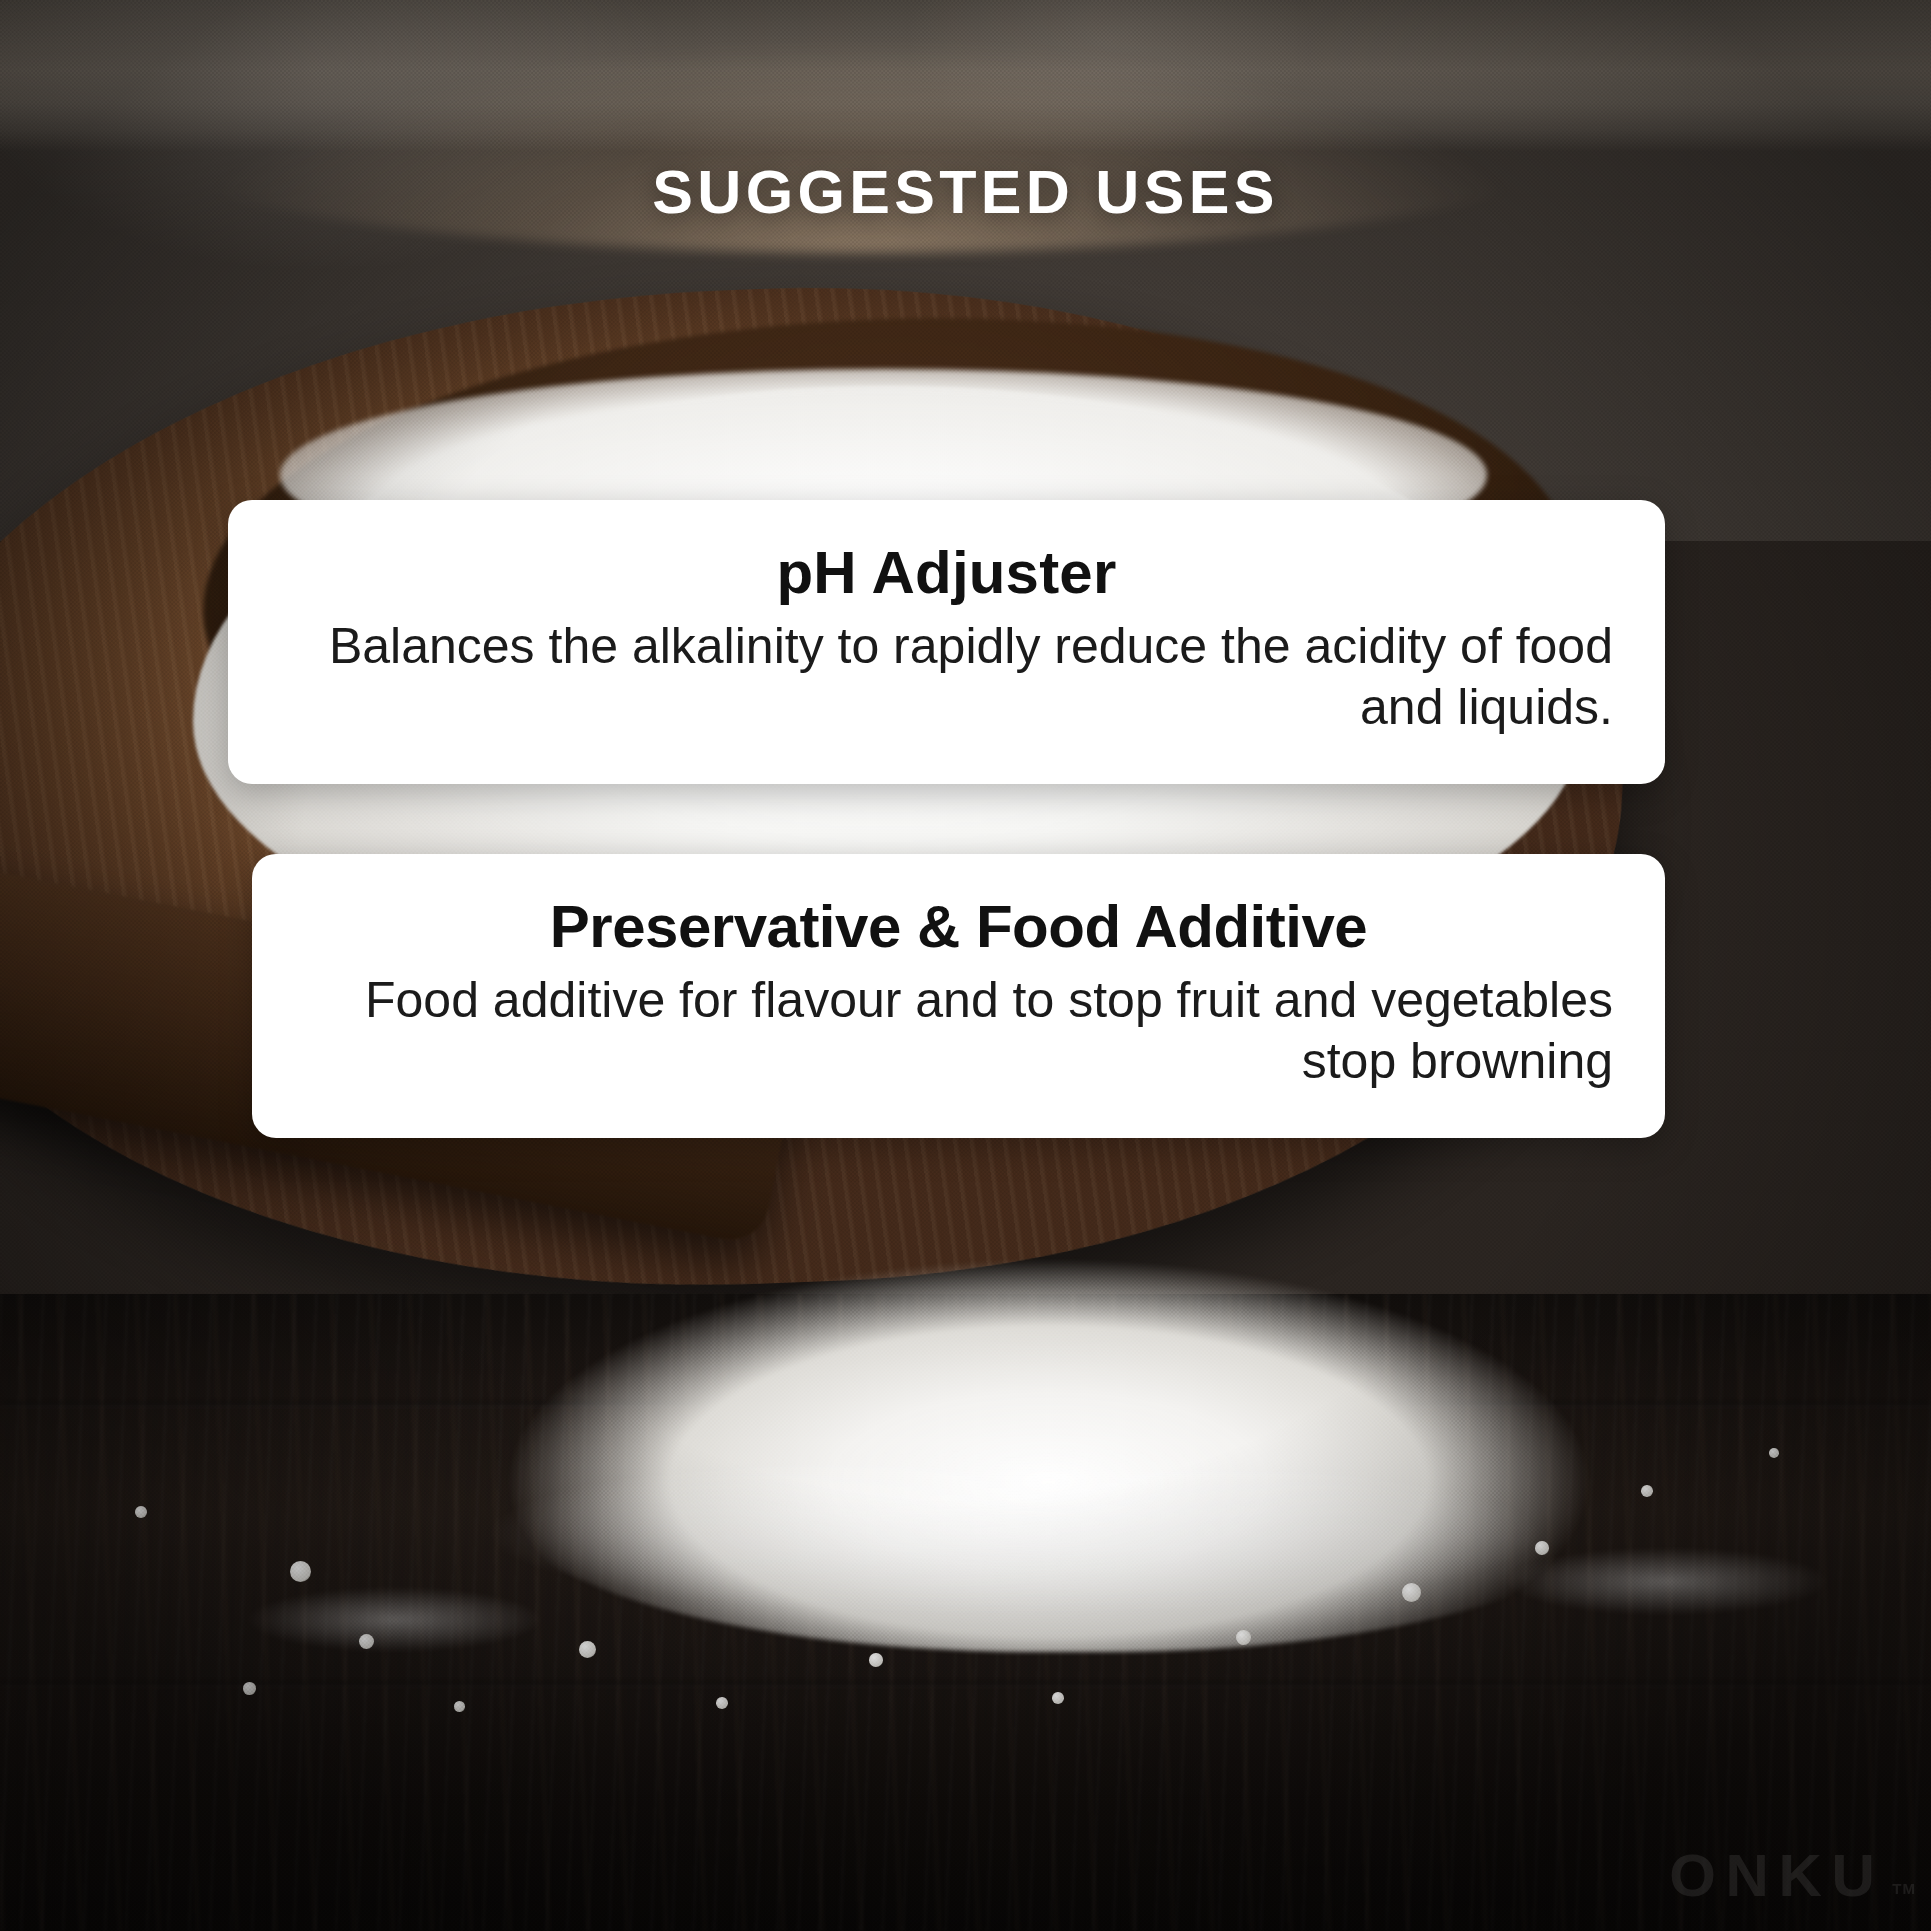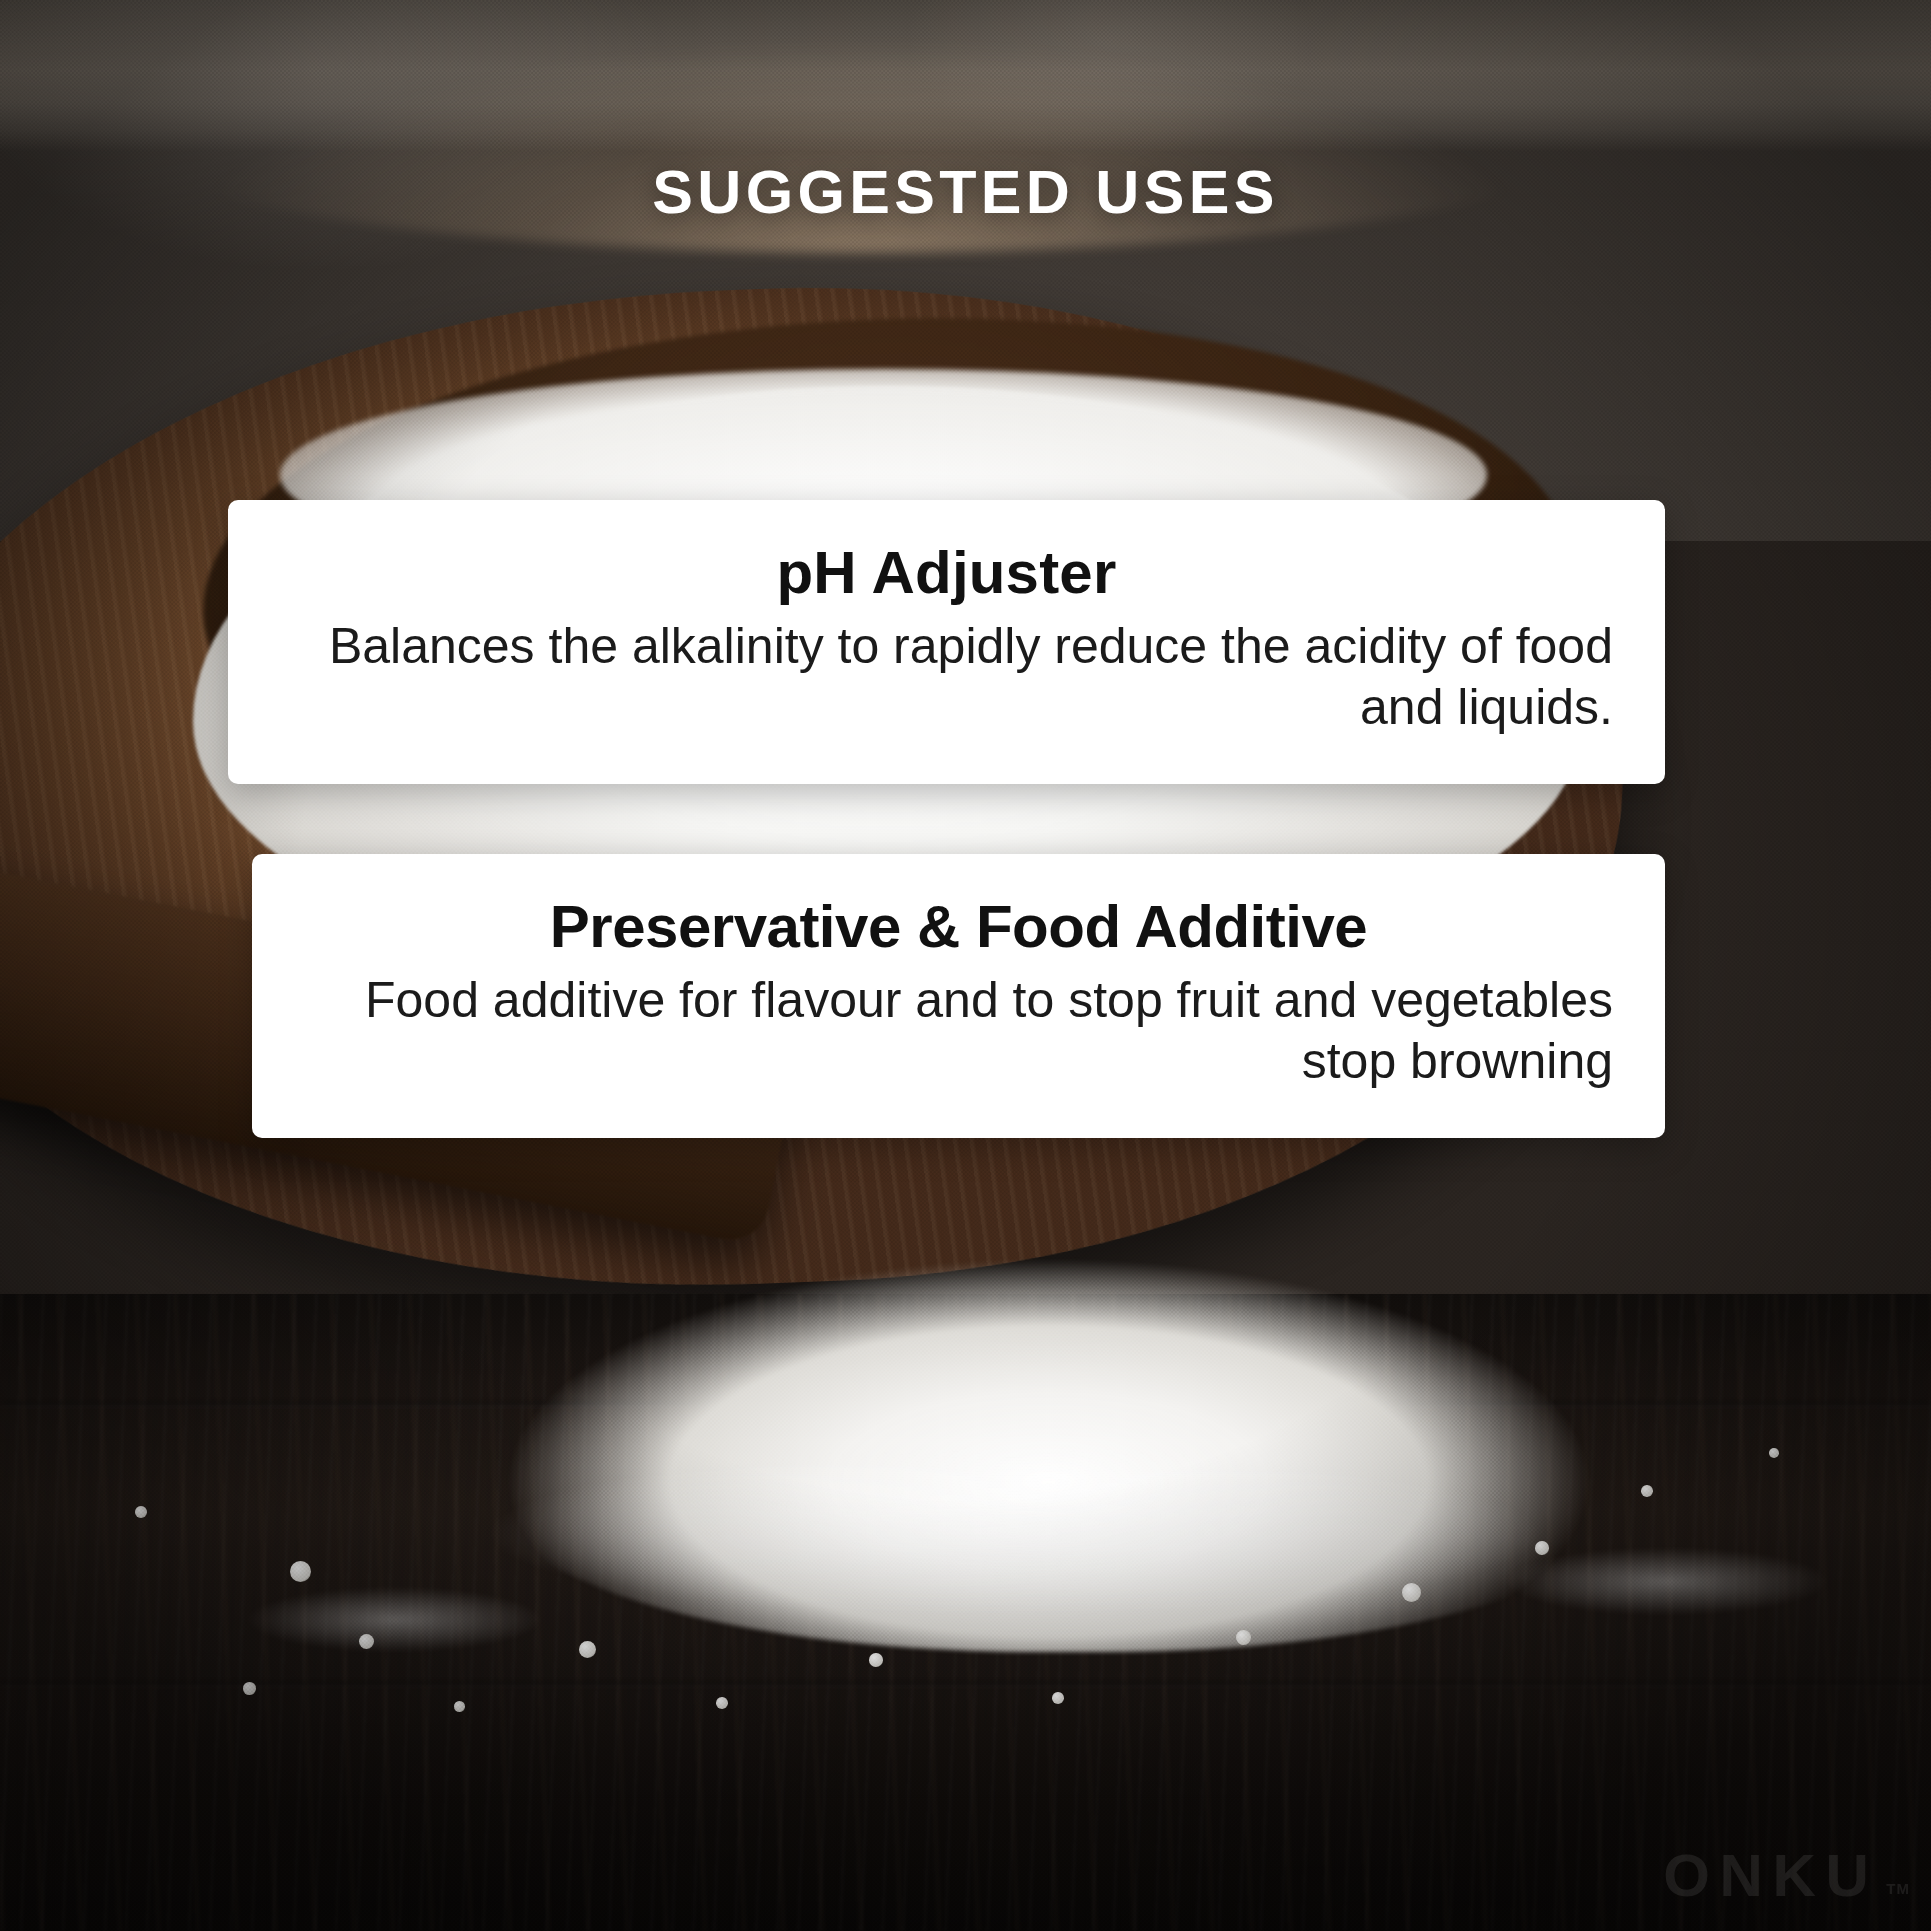--- a/index.html
+++ b/index.html
@@ -211,21 +211,21 @@
 
   
   .cards {
     position: absolute;
     left: 228px;
     top: 500px;
     width: 1437px;
   }
   .card {
     background: #ffffff;
-    border-radius: 10px;
+    border-radius: 24px;
     padding: 39px 52px 46px;
     box-sizing: border-box;
     text-align: center;
     box-shadow: 0 9.7px 33px rgba(0,0,0,.26);
   }
   .card + .card { margin-top: 70px; margin-left: 24px; }
 
   .card-title {
     font-size: 60px;
     font-weight: 700;
@@ -240,21 +240,21 @@
     font-weight: 400;
     color: #1b1b1b;
     line-height: 1.22;
     margin: 0;
     text-align: right;
   }
 
   
   .watermark {
     position: absolute;
-    right: 21px;
+    right: 15px;
     bottom: 25px;
     display: flex;
     align-items: flex-end;
     gap: 7.7px;
     color: rgba(255,255,255,0.085);
     font-size: 60px;
     font-weight: 700;
     letter-spacing: 9.7px;
     line-height: 1;
     user-select: none;

